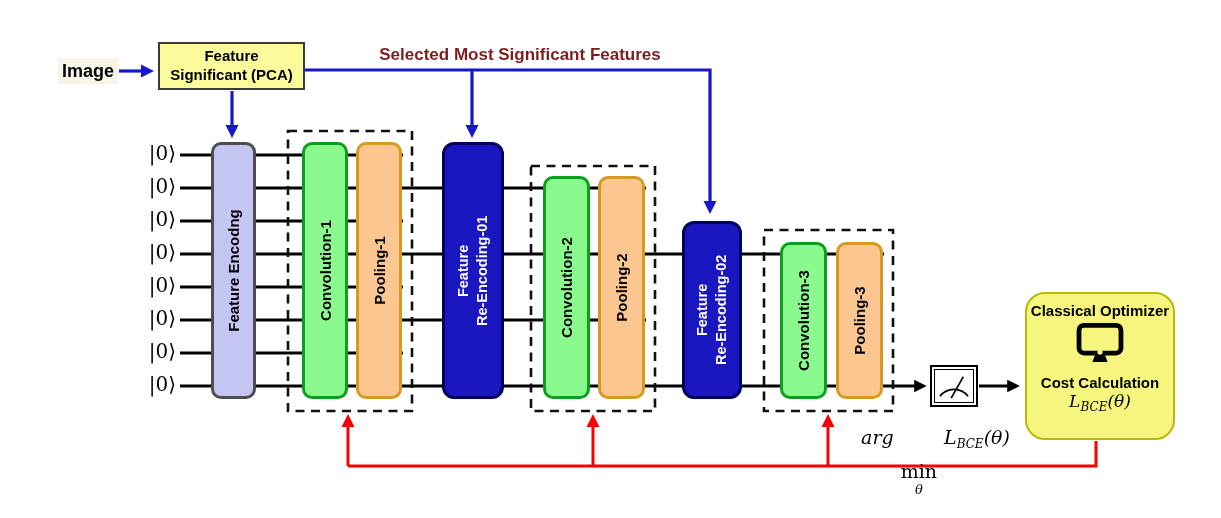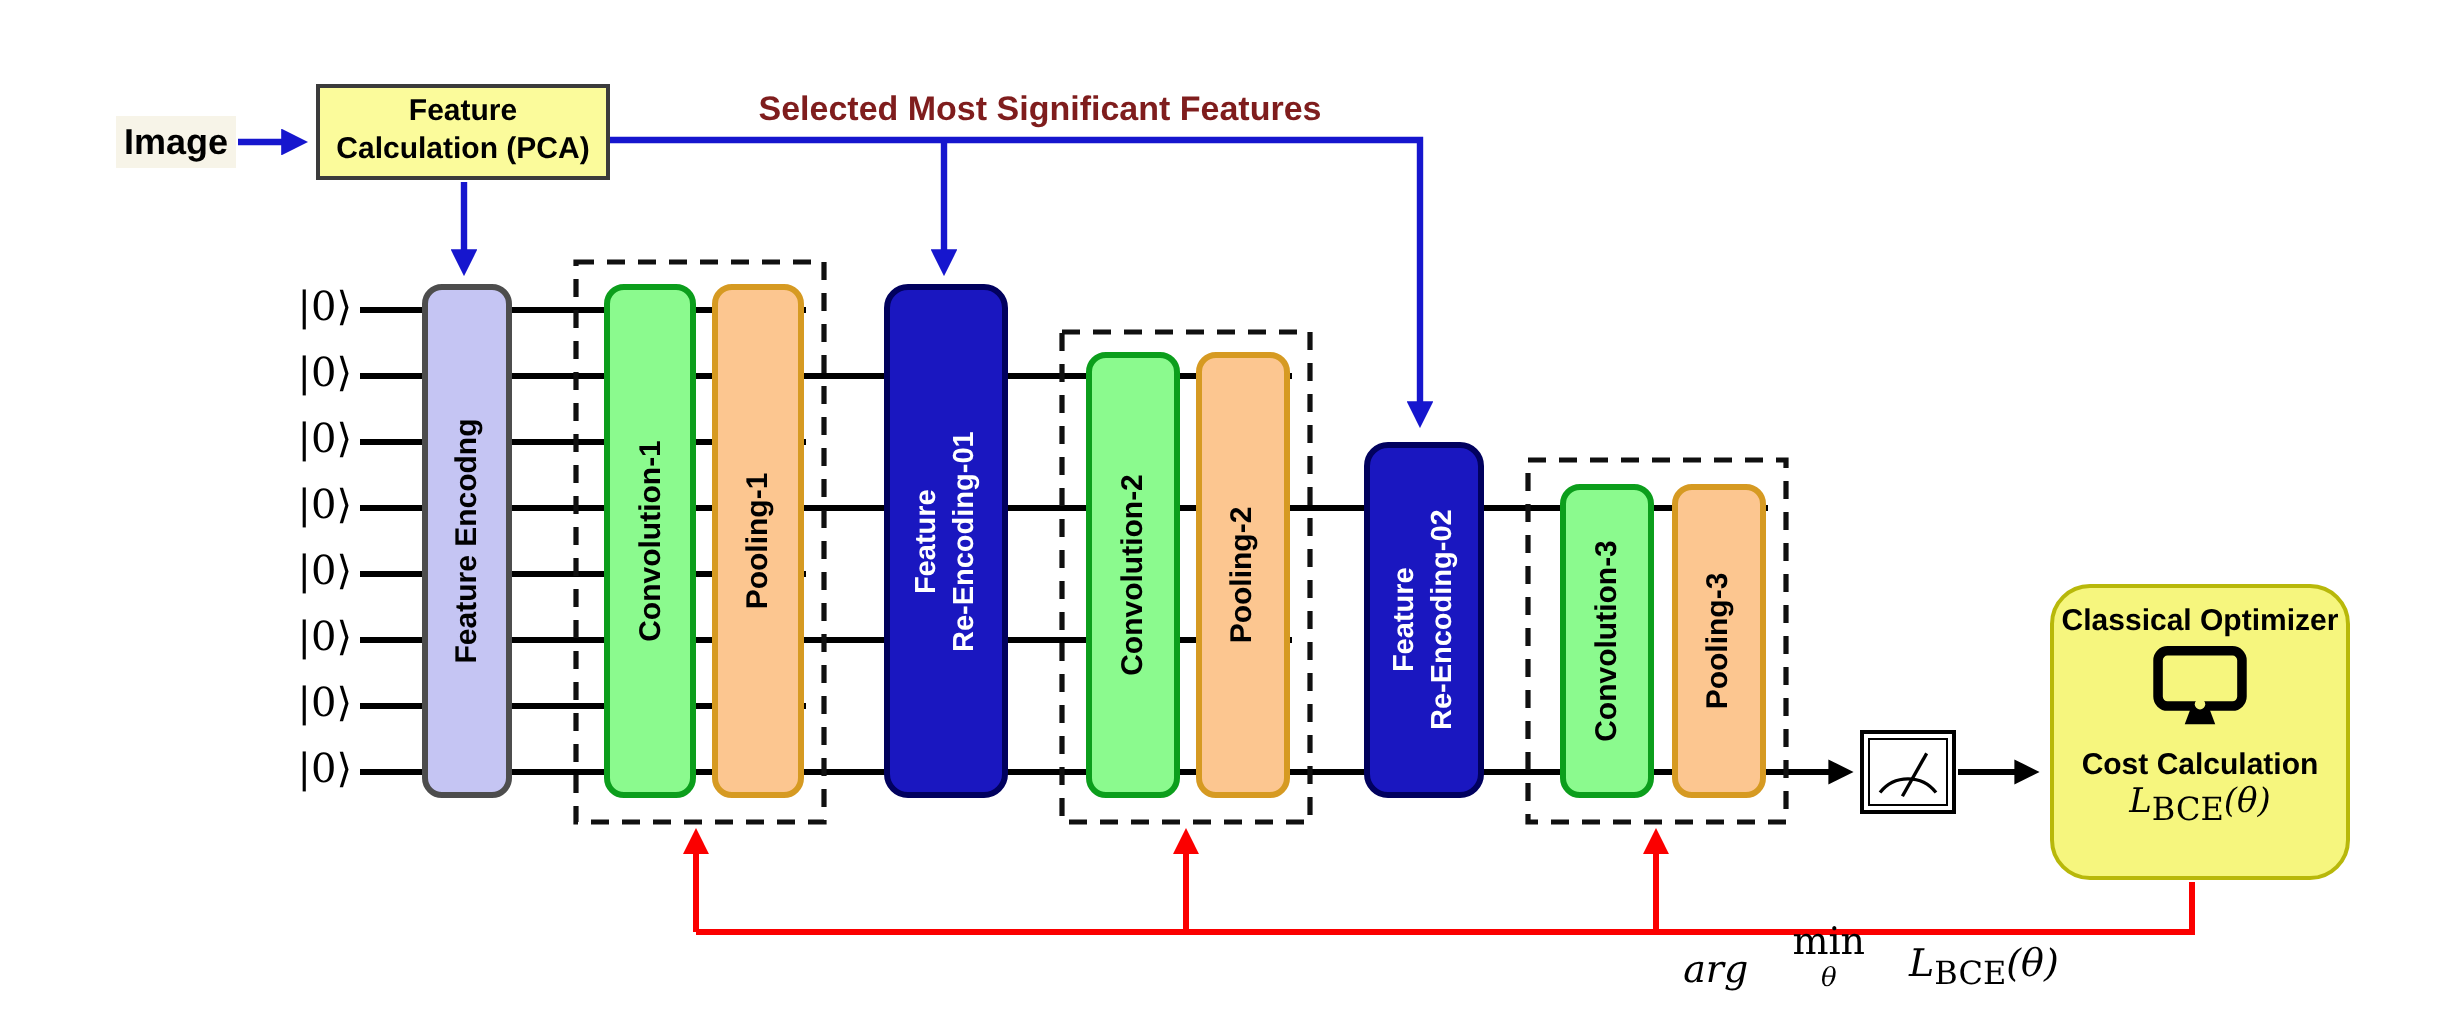--- a/index.html
+++ b/index.html
@@ -36,24 +36,24 @@
   .meter-inner{width:100%;height:100%;border:1.6px solid #000;box-sizing:border-box;
                display:flex;align-items:center;justify-content:center;background:#fff;}
 
   .optimizer-box{left:1025px;top:292px;width:150px;height:148px;background:#F6F67E;
                  border:2.8px solid #B8B80A;border-radius:20px;z-index:2;display:flex;
                  flex-direction:column;align-items:center;padding:8px 2px 24px 2px;}
   .opt-title{font-weight:bold;font-size:15px;color:#000;}
   .cost-label{font-weight:bold;font-size:15px;color:#000;margin-top:8px;}
   .mathtxt{font-family:"DejaVu Serif",serif;font-size:17px;color:#000;}
   .it{font-style:italic;}
-  .msub{font-size:16px;vertical-align:-4px;}
+  .msub{font-size:12px;font-style:italic;vertical-align:-4px;}
 
   .argmin{left:843px;top:426px;width:185px;position:absolute;display:flex;
-          justify-content:center;align-items:flex-end;gap:22px;z-index:2;
+          justify-content:center;align-items:flex-start;gap:7px;z-index:2;
           font-family:"DejaVu Serif",serif;font-size:19px;color:#000;}
   .min-col{display:inline-flex;flex-direction:column;align-items:center;line-height:1;margin-top:36px;}
   .min-sub{font-size:13px;font-style:italic;margin-top:2px;}
 </style>
 </head>
 <body>
 
 <div class="canvas">
 
   <svg class="overlay" width="1221" height="518" viewBox="0 0 1221 518">
@@ -106,21 +106,21 @@
       <line x1="348" y1="466" x2="348" y2="418" marker-end="url(#ar)"></line>
       <line x1="593" y1="466" x2="593" y2="418" marker-end="url(#ar)"></line>
       <line x1="828" y1="466" x2="828" y2="418" marker-end="url(#ar)"></line>
     </g>
   </svg>
 
   <div class="abs flexc image-label">Image</div>
 
   <div class="abs flexc extract-box z2">
     <div>Feature</div>
-    <div>Calculation (PCA)</div>
+    <div>Significant (PCA)</div>
   </div>
 
   <div class="abs flexc selected-label z2">Selected Most Significant Features</div>
 
   <span class="ket" style="top:141px">|0⟩</span>
   <span class="ket" style="top:174px">|0⟩</span>
   <span class="ket" style="top:207px">|0⟩</span>
   <span class="ket" style="top:240px">|0⟩</span>
   <span class="ket" style="top:273px">|0⟩</span>
   <span class="ket" style="top:306px">|0⟩</span>

